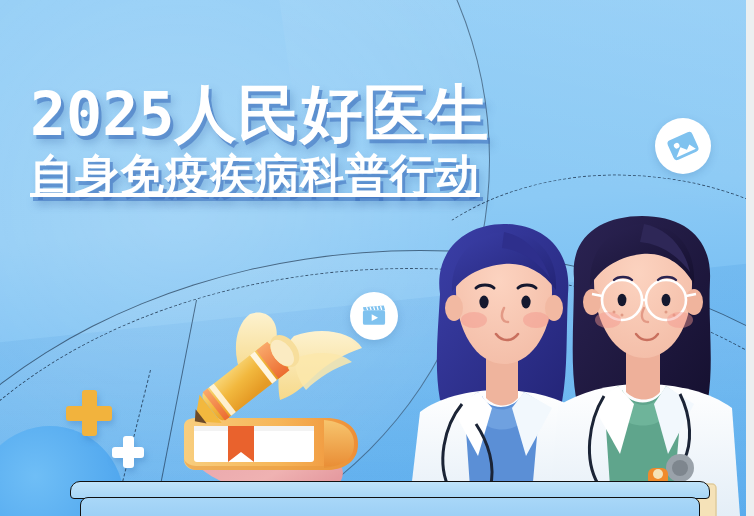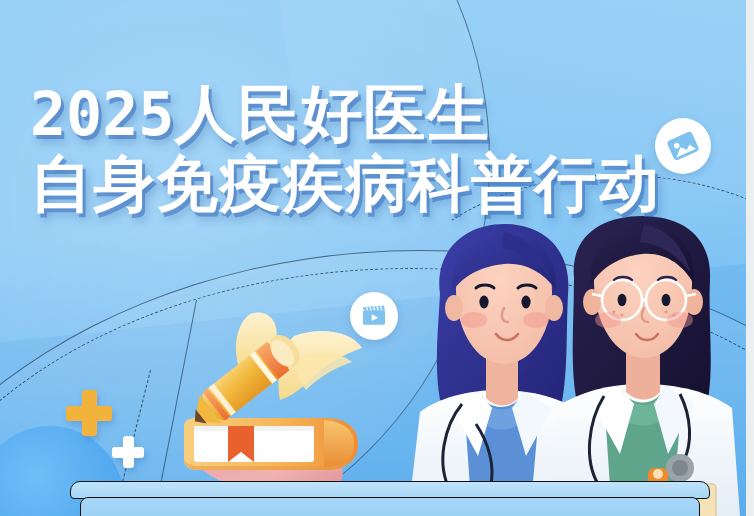--- a/index.html
+++ b/index.html
@@ -97,21 +97,21 @@
     color:#ffffff;
     font-weight:800;
     letter-spacing:1px;
     line-height:1.04;
     white-space:nowrap;
     text-shadow:
       3px 4px 0 rgba(58,110,190,.55),
       5px 7px 10px rgba(32,80,150,.30);
   }
   .title-line.l1{ font-size:62px; }
-  .title-line.l2{ font-size:62px; margin-top:6px;}
+  .title-line.l2{ font-size:44px; margin-top:6px;text-decoration:underline;}
   .title-line .num{
     font-family:"DejaVu Sans Mono","Liberation Mono",monospace;
     font-weight:700;
     letter-spacing:0px;
     font-size:60px;
   }
   
   .badge{
     position:absolute;
     border-radius:50%;

